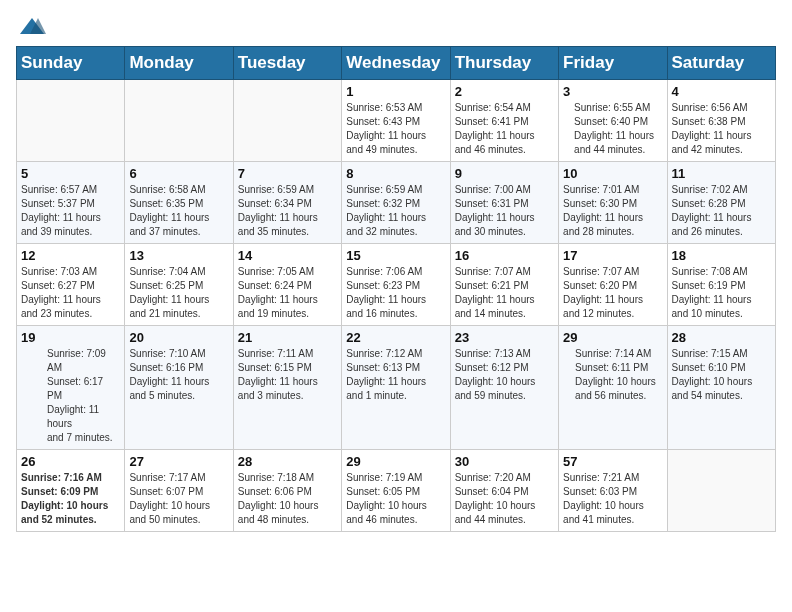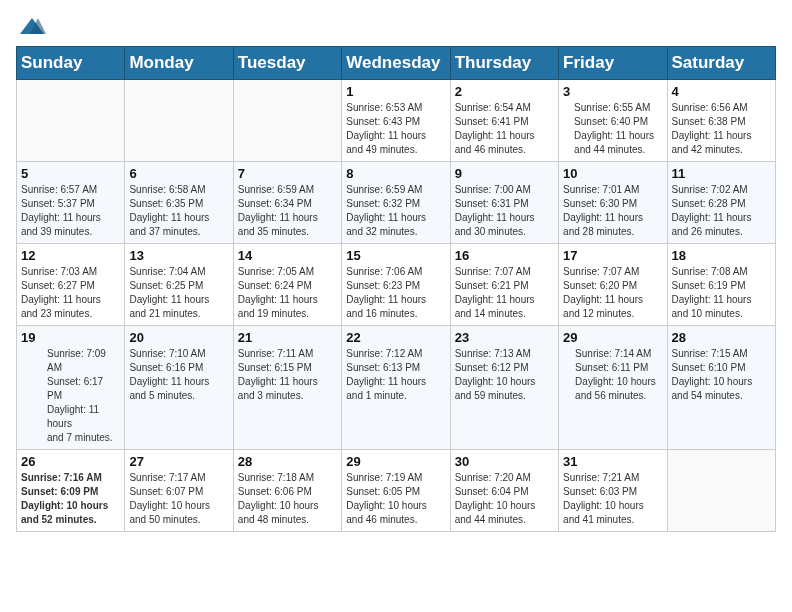--- a/index.html
+++ b/index.html
@@ -341,21 +341,21 @@
 and 46 minutes.</div>
         </td>
         <td>
           <div class="day-num">30</div>
           <div class="day-info" style="white-space: pre-line;">Sunrise: 7:20 AM
 Sunset: 6:04 PM
 Daylight: 10 hours
 and 44 minutes.</div>
         </td>
         <td>
-          <div class="day-num">31</div>
+          <div class="day-num">57</div>
           <div class="day-info" style="white-space: pre-line;">Sunrise: 7:21 AM
 Sunset: 6:03 PM
 Daylight: 10 hours
 and 41 minutes.</div>
         </td>
         <td class="empty-cell"></td>
       </tr>
     </tbody>
 </table>
 

